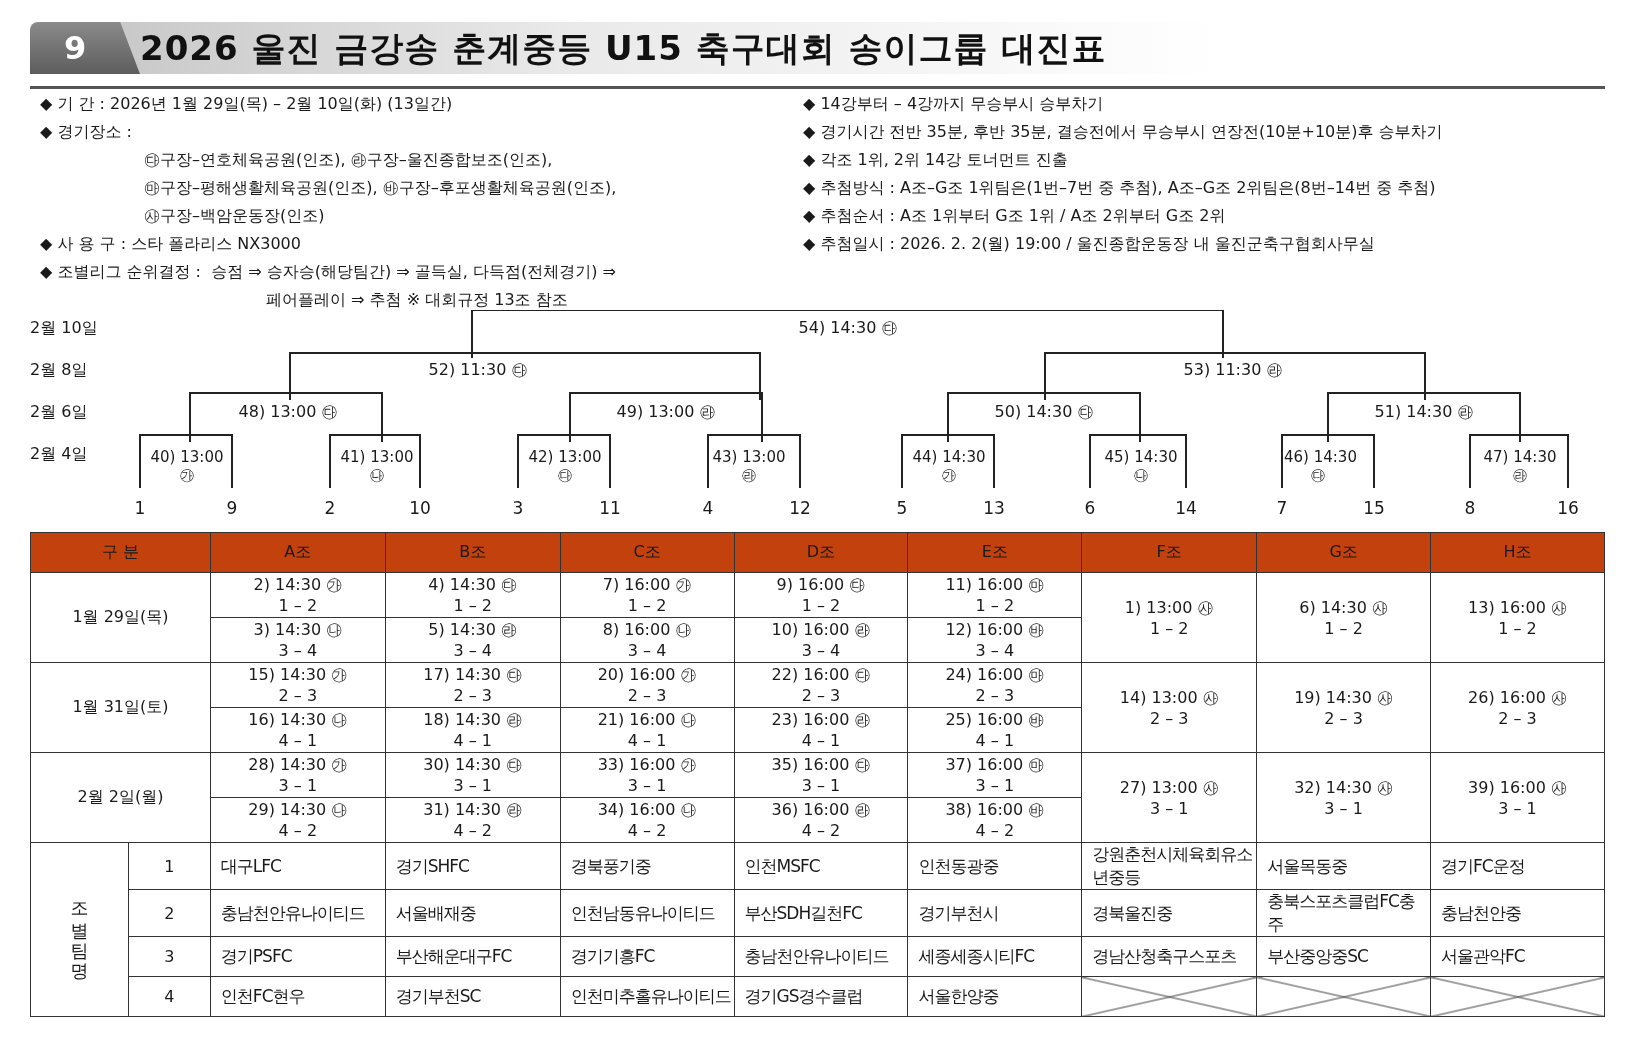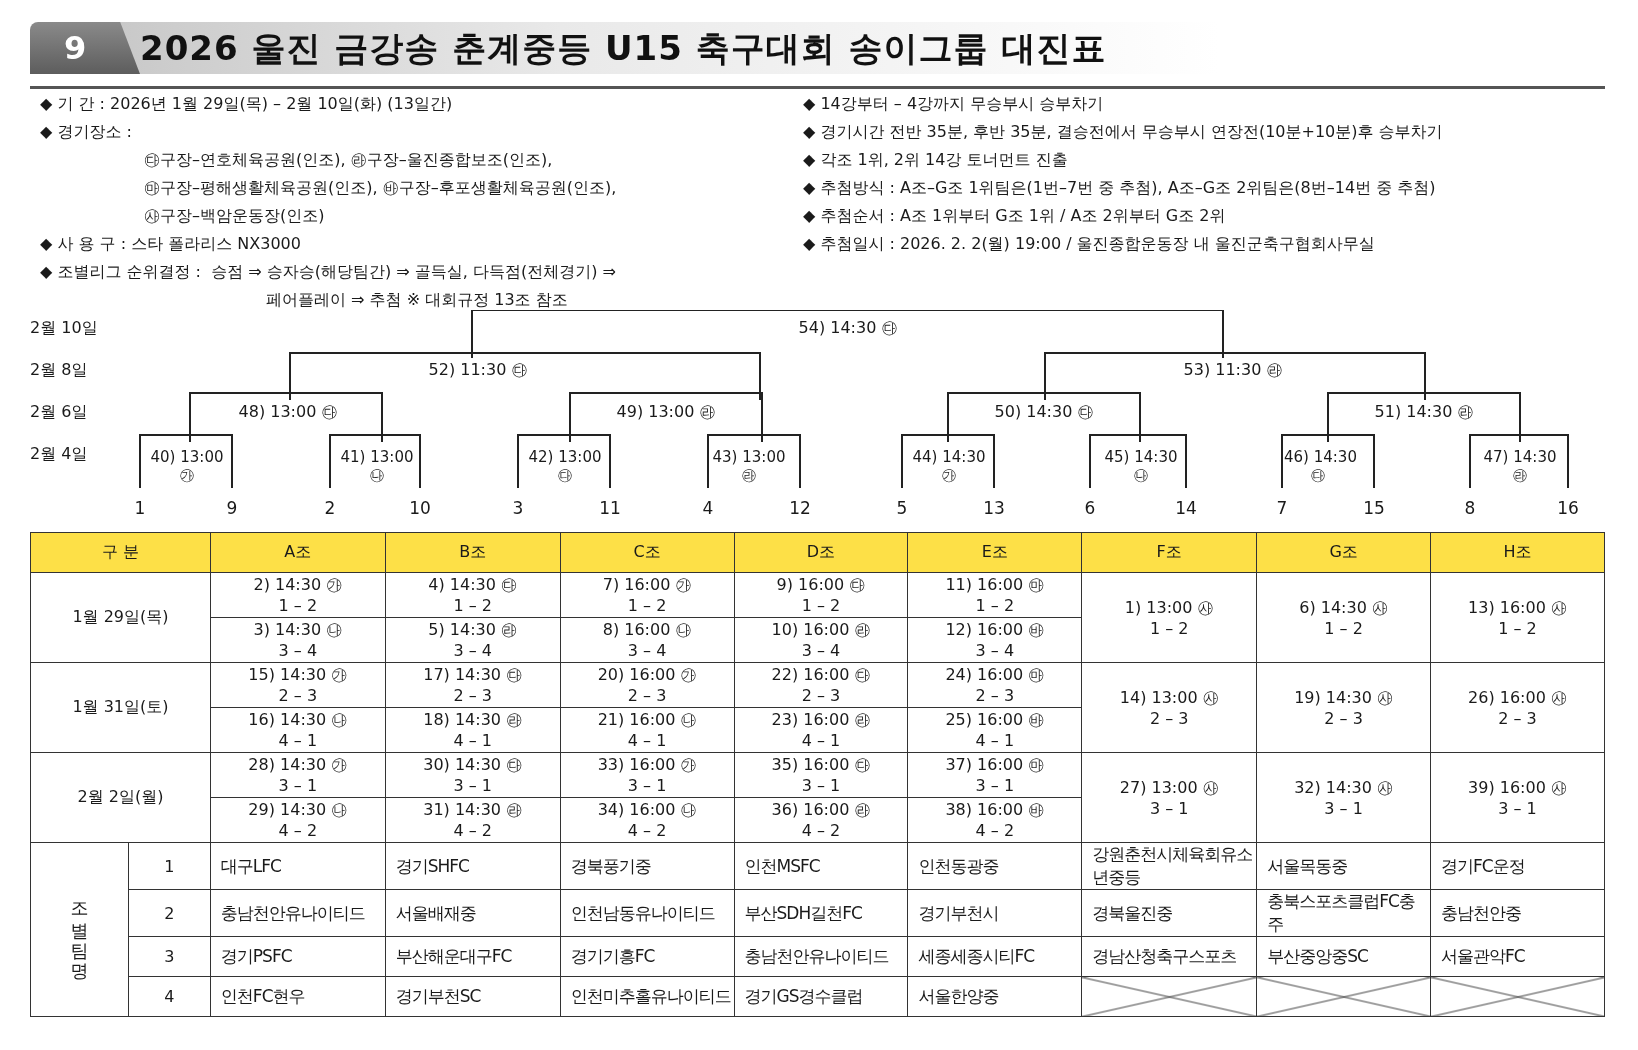--- a/index.html
+++ b/index.html
@@ -19,21 +19,21 @@
 
   .bracket { position: absolute; left: 0; top: 310px; width: 1638px; height: 215px; }
   .bracket svg { position: absolute; left: 0; top: 0; }
   .round-label { position: absolute; left: 30px; font-size: 16px; }
   .match-label { position: absolute; font-size: 16px; white-space: nowrap; transform: translateX(-50%); }
   .leaf-label { position: absolute; font-size: 15px; white-space: nowrap; line-height: 18px; text-align: center; }
   .seed { position: absolute; font-size: 17px; transform: translateX(-50%); top: 188px; }
 
   table.sched { position: absolute; left: 30px; top: 532px; width: 1575px; border-collapse: collapse; font-size: 16px; text-align: center; }
   table.sched td, table.sched th { border: 1.5px solid #333; }
-  table.sched th { background: #fde047; font-weight: normal; height: 40px; }
+  table.sched th { background: #c2410c; font-weight: normal; height: 40px; }
   table.sched td.m { height: 45px; line-height: 21px; }
   table.sched td.date { width: 180px; }
   table.sched td.team { text-align: left; padding-left: 10px; height: 40px; letter-spacing: -1px; font-size: 17px; }
   table.sched td.rank { width: 80px; }
   table.sched td.vert { width: 98px; writing-mode: vertical-rl; text-orientation: upright; letter-spacing: 2px; font-size: 18px; }
   td.empty { background:
     linear-gradient(to top right, transparent calc(50% - 1px), #444 50%, transparent calc(50% + 1px)),
     linear-gradient(to bottom right, transparent calc(50% - 1px), #444 50%, transparent calc(50% + 1px)); }
 </style>
 </head>

